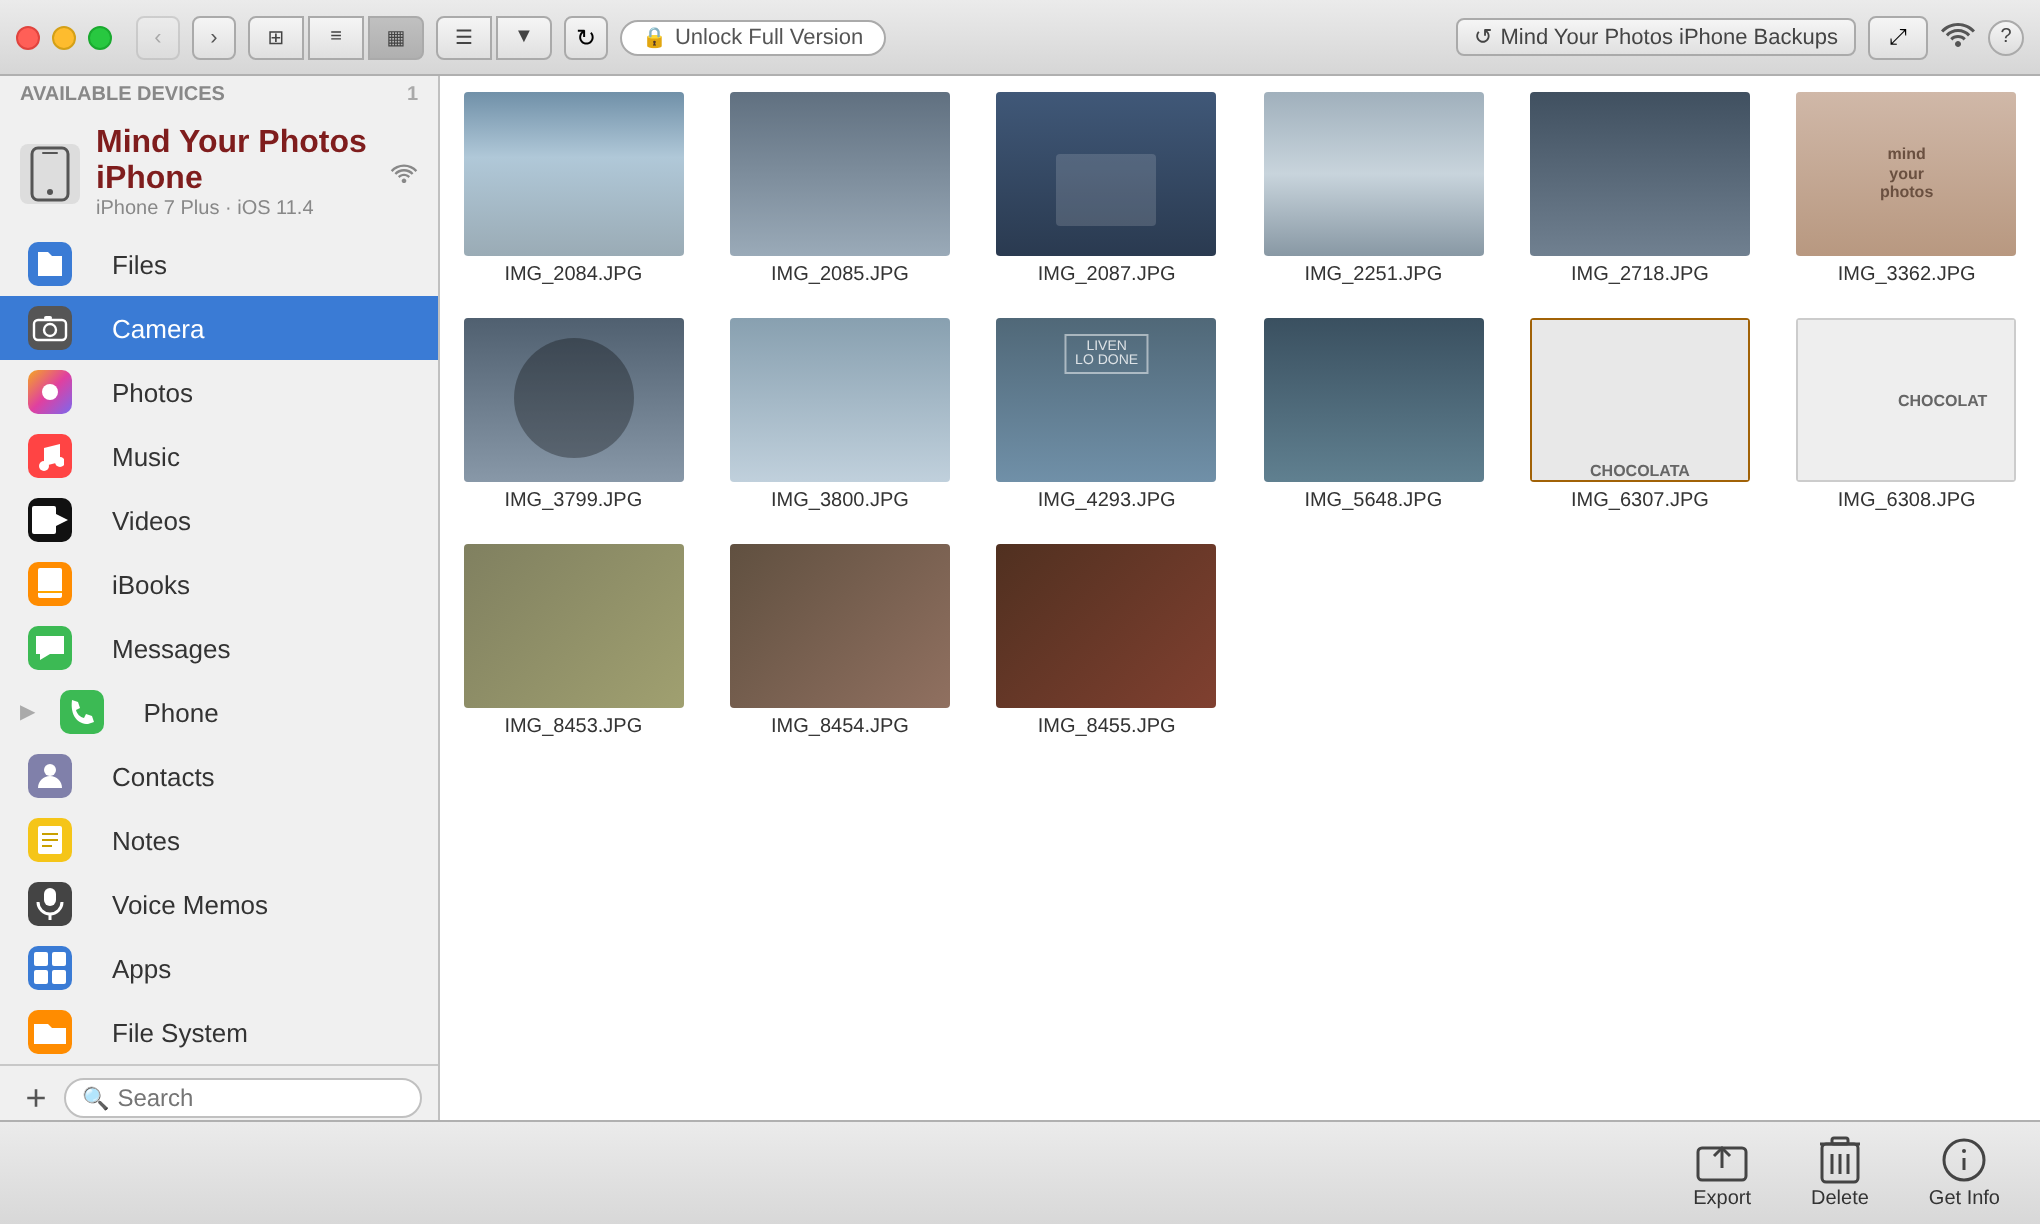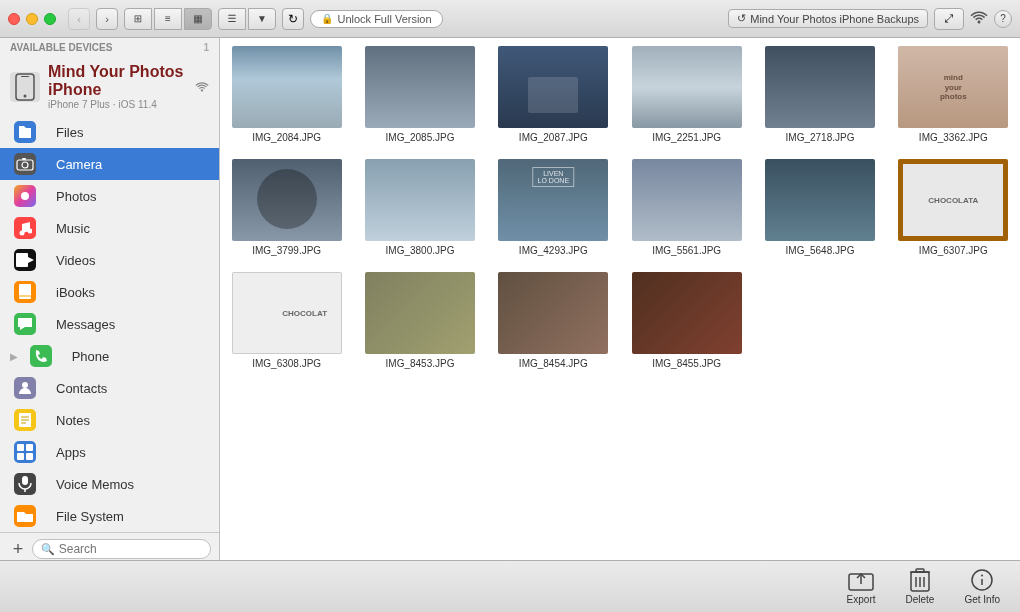--- a/index.html
+++ b/index.html
@@ -367,43 +367,43 @@
               <rect x="1" y="1" width="12" height="14" rx="1"></rect>
               <line x1="3" y1="5" x2="11" y2="5" stroke="#c8a000" stroke-width="1"></line>
               <line x1="3" y1="8" x2="11" y2="8" stroke="#c8a000" stroke-width="1"></line>
               <line x1="3" y1="11" x2="8" y2="11" stroke="#c8a000" stroke-width="1"></line>
             </svg>
           </div>
     <span class="si-label">Notes</span>
   </div>
         <div class="sidebar-item">
 
+    <div class="si-icon" style="background:#444; width:22px; height:22px; border-radius:5px; display:flex; align-items:center; justify-content:center;">
+            <svg width="14" height="16" viewBox="0 0 14 16" fill="white">
+              <rect x="4" y="0" width="6" height="9" rx="3"></rect>
+              <path d="M1 7c0 3.3 2.7 6 6 6s6-2.7 6-6" fill="none" stroke="white" stroke-width="1.5"></path>
+              <line x1="7" y1="13" x2="7" y2="16" stroke="white" stroke-width="1.5"></line>
+            </svg>
+          </div>
+    <span class="si-label">Voice Memos</span>
+  </div>
+        <div class="sidebar-item">
+
     <div class="si-icon" style="background:#3a7bd5; width:22px; height:22px; border-radius:5px; display:flex; align-items:center; justify-content:center;">
             <svg width="16" height="16" viewBox="0 0 16 16" fill="white">
               <rect x="0" y="0" width="7" height="7" rx="1"></rect>
               <rect x="9" y="0" width="7" height="7" rx="1"></rect>
               <rect x="0" y="9" width="7" height="7" rx="1"></rect>
               <rect x="9" y="9" width="7" height="7" rx="1"></rect>
             </svg>
           </div>
     <span class="si-label">Apps</span>
   </div>
         <div class="sidebar-item">
 
-    <div class="si-icon" style="background:#444; width:22px; height:22px; border-radius:5px; display:flex; align-items:center; justify-content:center;">
-            <svg width="14" height="16" viewBox="0 0 14 16" fill="white">
-              <rect x="4" y="0" width="6" height="9" rx="3"></rect>
-              <path d="M1 7c0 3.3 2.7 6 6 6s6-2.7 6-6" fill="none" stroke="white" stroke-width="1.5"></path>
-              <line x1="7" y1="13" x2="7" y2="16" stroke="white" stroke-width="1.5"></line>
-            </svg>
-          </div>
-    <span class="si-label">Voice Memos</span>
-  </div>
-        <div class="sidebar-item">
-
     <div class="si-icon" style="background:#ff8c00; width:22px; height:22px; border-radius:5px; display:flex; align-items:center; justify-content:center;">
             <svg width="18" height="14" viewBox="0 0 18 14" fill="white">
               <path d="M1 3h7l2 2h7v8H1z"></path>
             </svg>
           </div>
     <span class="si-label">File System</span>
   </div>
       </div>
 
     <div style="flex:1;"></div>
@@ -477,33 +477,27 @@
         <div class="photo-cell">
     <div class="photo-thumb">
       <div style="width:100%;height:100%;background:linear-gradient(180deg,#506878 0%,#7090a8 100%);position:relative;">
               <div style="position:absolute;top:8px;left:50%;transform:translateX(-50%);font-size:7px;color:rgba(255,255,255,0.8);text-align:center;border:1px solid rgba(255,255,255,0.5);padding:2px 4px;">LIVEN<br>LO DONE</div>
             </div>
     </div>
     <div class="photo-name">IMG_4293.JPG</div>
   </div>
         <div class="photo-cell">
     <div class="photo-thumb">
-      <div style="width:100%;height:100%;background:linear-gradient(180deg,#7888a0 0%,#b0bcc8 100%);"></div>
-    </div>
-    <div class="photo-name">IMG_5561.JPG</div>
-  </div>
-        <div class="photo-cell">
-    <div class="photo-thumb">
       <div style="width:100%;height:100%;background:linear-gradient(180deg,#3a5060 0%,#608090 100%);"></div>
     </div>
     <div class="photo-name">IMG_5648.JPG</div>
   </div>
         <div class="photo-cell">
     <div class="photo-thumb">
-      <div style="width:100%;height:100%;background:#e8e8e8;display:flex;align-items:center;justify-content:center;border:5px solid #a16207;">
+      <div style="width:100%;height:100%;background:#e8e8e8;display:flex;align-items:flex-end;justify-content:center;border:1px solid #a16207;">
               <span style="font-size:8px;color:#666;font-weight:600;text-align:center;">CHOCOLATA</span>
             </div>
     </div>
     <div class="photo-name">IMG_6307.JPG</div>
   </div>
         <div class="photo-cell">
     <div class="photo-thumb">
       <div style="width:100%;height:100%;background:#eeeeee;display:flex;align-items:center;justify-content:center;border:1px solid #ccc;">
               <span style="font-size:8px;color:#666;font-weight:700;text-align:center;margin-left:36px;">CHOCOLAT</span>
             </div>

